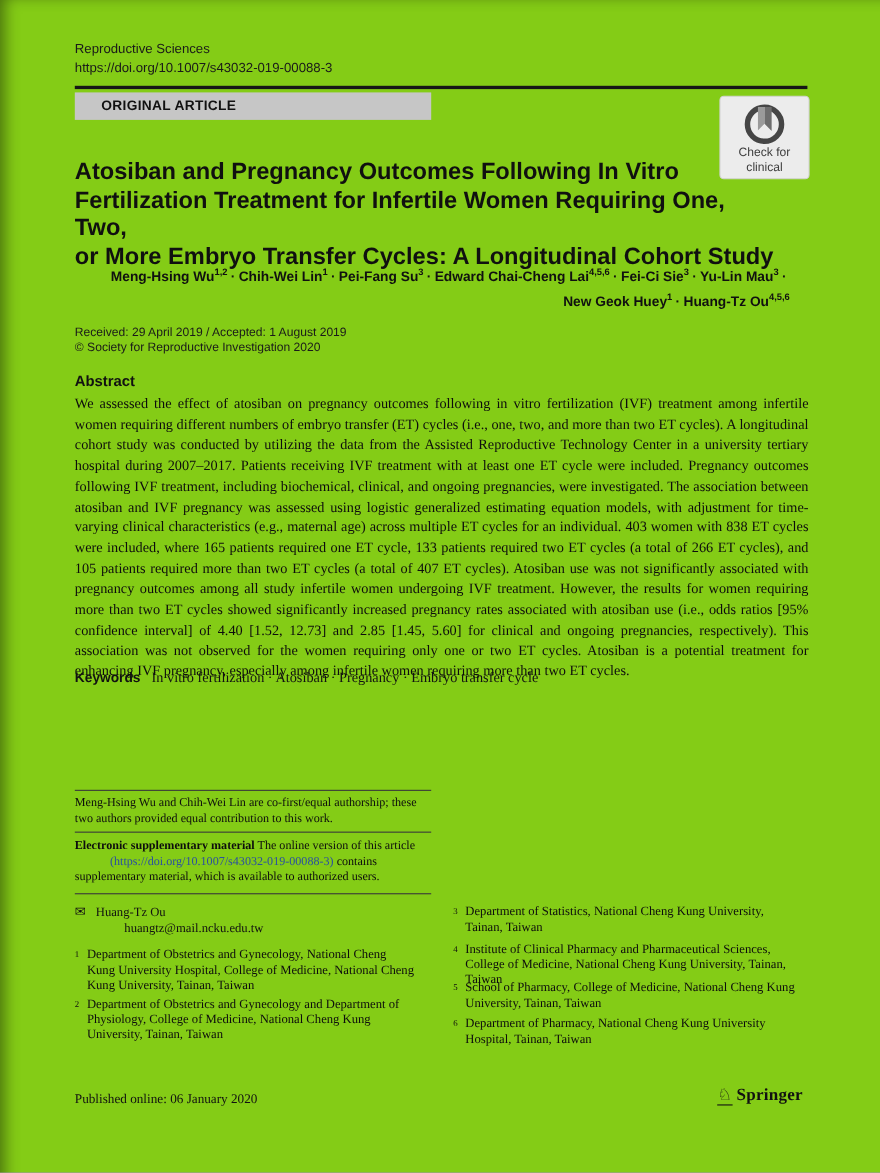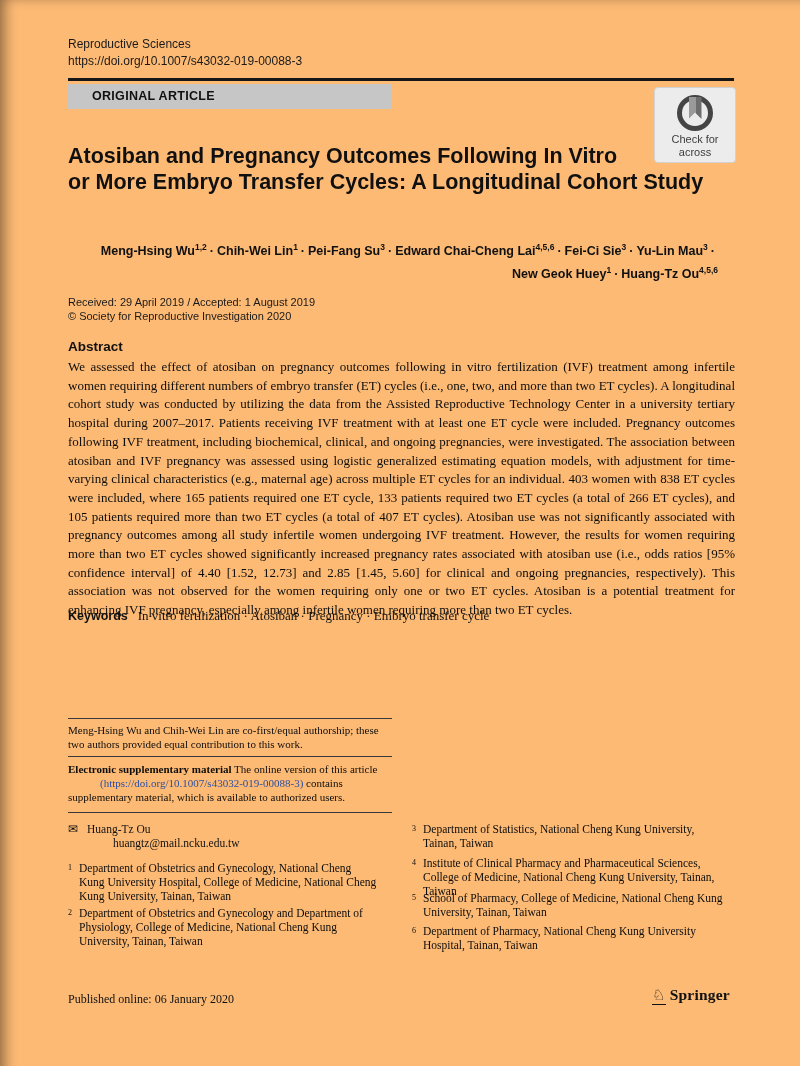--- a/index.html
+++ b/index.html
@@ -1,17 +1,17 @@
 <!DOCTYPE html>
 <html><head>
 <meta charset="utf-8">
 <style>
   html,body{margin:0;padding:0;background:#9e9e9e;}
   .page{
-    position:relative;width:800px;height:1066px;background:#fdba74;
+    position:relative;width:800px;height:1066px;background:#84cc16;
     font-family:"Liberation Sans",sans-serif;color:#111;overflow:hidden;
     box-shadow:inset 14px 6px 14px -10px rgba(0,0,0,.45);
   }
   .abs{position:absolute;}
   
   .journal{left:68px;top:37px;font-size:12px;color:#1a1a1a;}
   .doi{left:68px;top:54px;font-size:12px;color:#1a1a1a;}
   .thickrule{left:68px;top:78px;width:666px;height:3px;background:#161616;}
   .typebar{left:68px;top:84px;width:324px;height:25px;background:#c6c6c6;}
   .typebar span{display:block;padding-left:24px;line-height:25px;font-size:12.5px;font-weight:bold;letter-spacing:.3px;color:#111;}
@@ -71,26 +71,27 @@
   <div class="abs typebar">
     <span>ORIGINAL ARTICLE</span>
   </div>
 
   <div class="abs badge">
     <div class="ring">
       <div class="bookmark"></div>
     </div>
     <div class="badge-text">
       <span style="display:block">Check for</span>
-      <span style="display:block">across</span>
+      <span style="display:block">clinical</span>
     </div>
   </div>
 
   <div class="abs title">
     <span>Atosiban and Pregnancy Outcomes Following In Vitro</span>
+    <span>Fertilization Treatment for Infertile Women Requiring One, Two,</span>
     <span>or More Embryo Transfer Cycles: A Longitudinal Cohort Study</span>
   </div>
 
   <div class="abs authors">
     <span class="line">
       <span><span>Meng-Hsing Wu</span><sup>1,2</sup></span><span class="sep">·</span><span><span>Chih-Wei Lin</span><sup>1</sup></span><span class="sep">·</span><span><span>Pei-Fang Su</span><sup>3</sup></span><span class="sep">·</span><span><span>Edward Chai-Cheng Lai</span><sup>4,5,6</sup></span><span class="sep">·</span><span><span>Fei-Ci Sie</span><sup>3</sup></span><span class="sep">·</span><span><span>Yu-Lin Mau</span><sup>3</sup></span><span class="sep">·</span>
     </span>
     <span class="line">
       <span><span>New Geok Huey</span><sup>1</sup></span><span class="sep">·</span><span><span>Huang-Tz Ou</span><sup>4,5,6</sup></span>
     </span>

